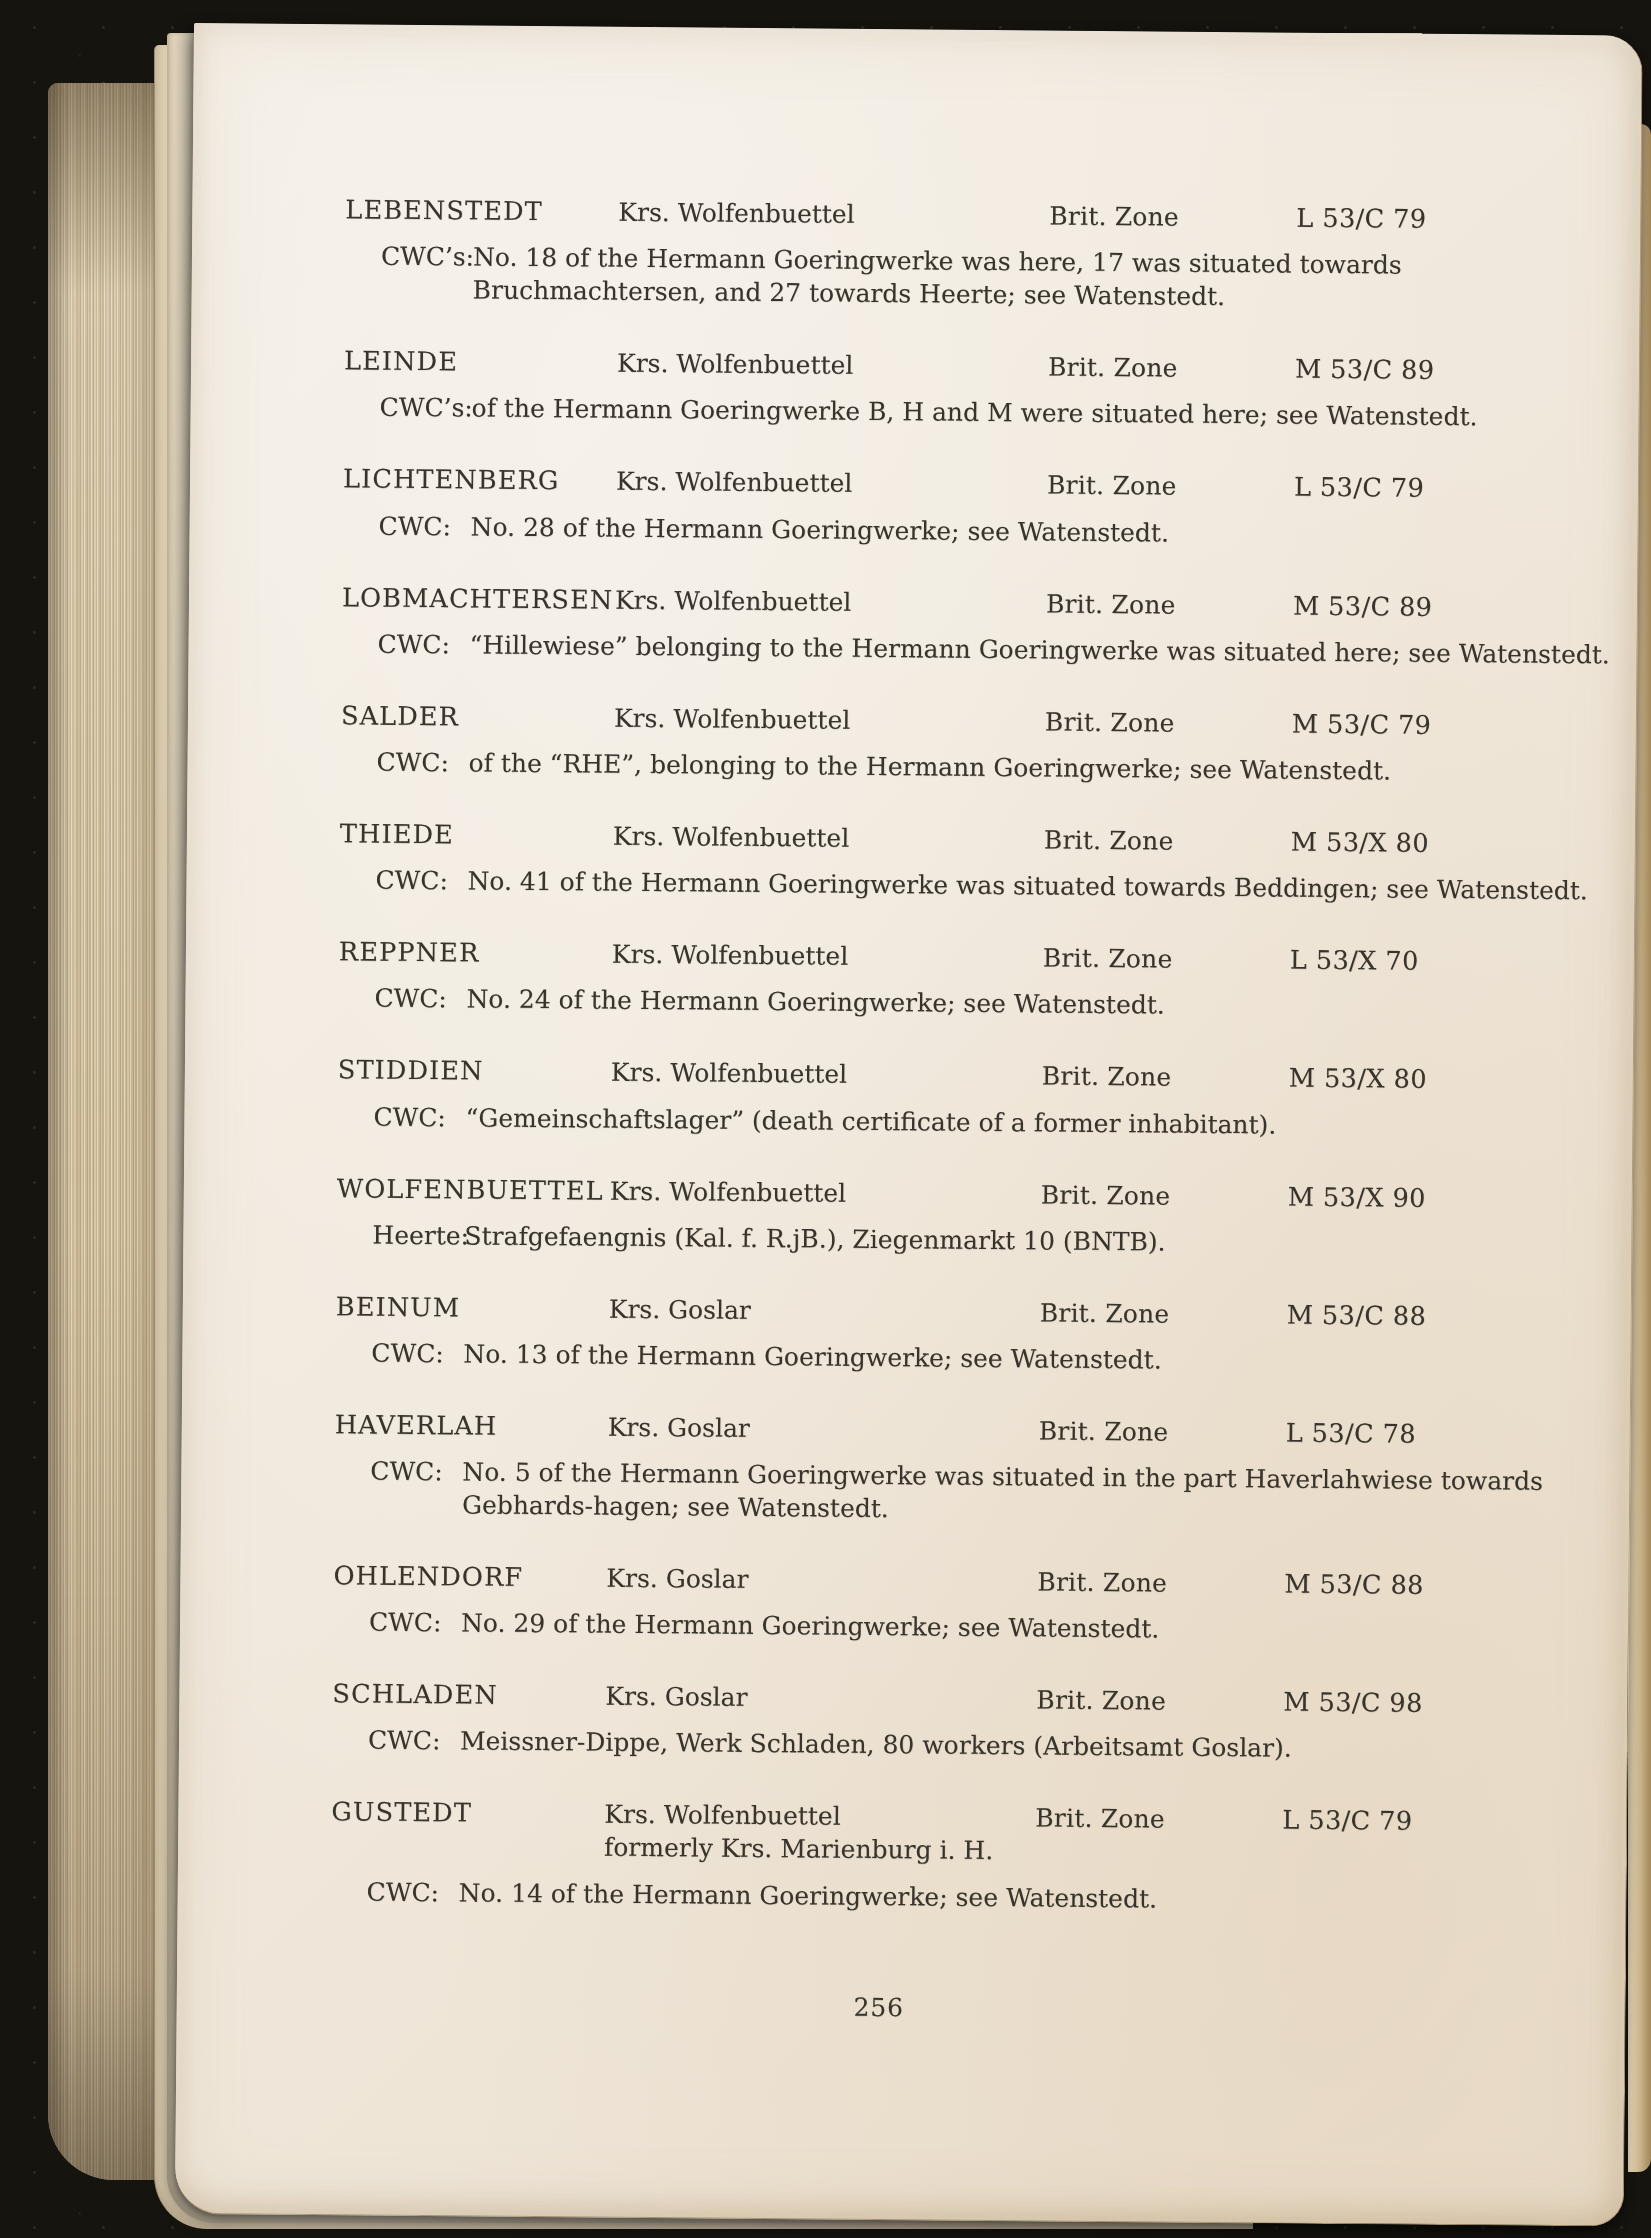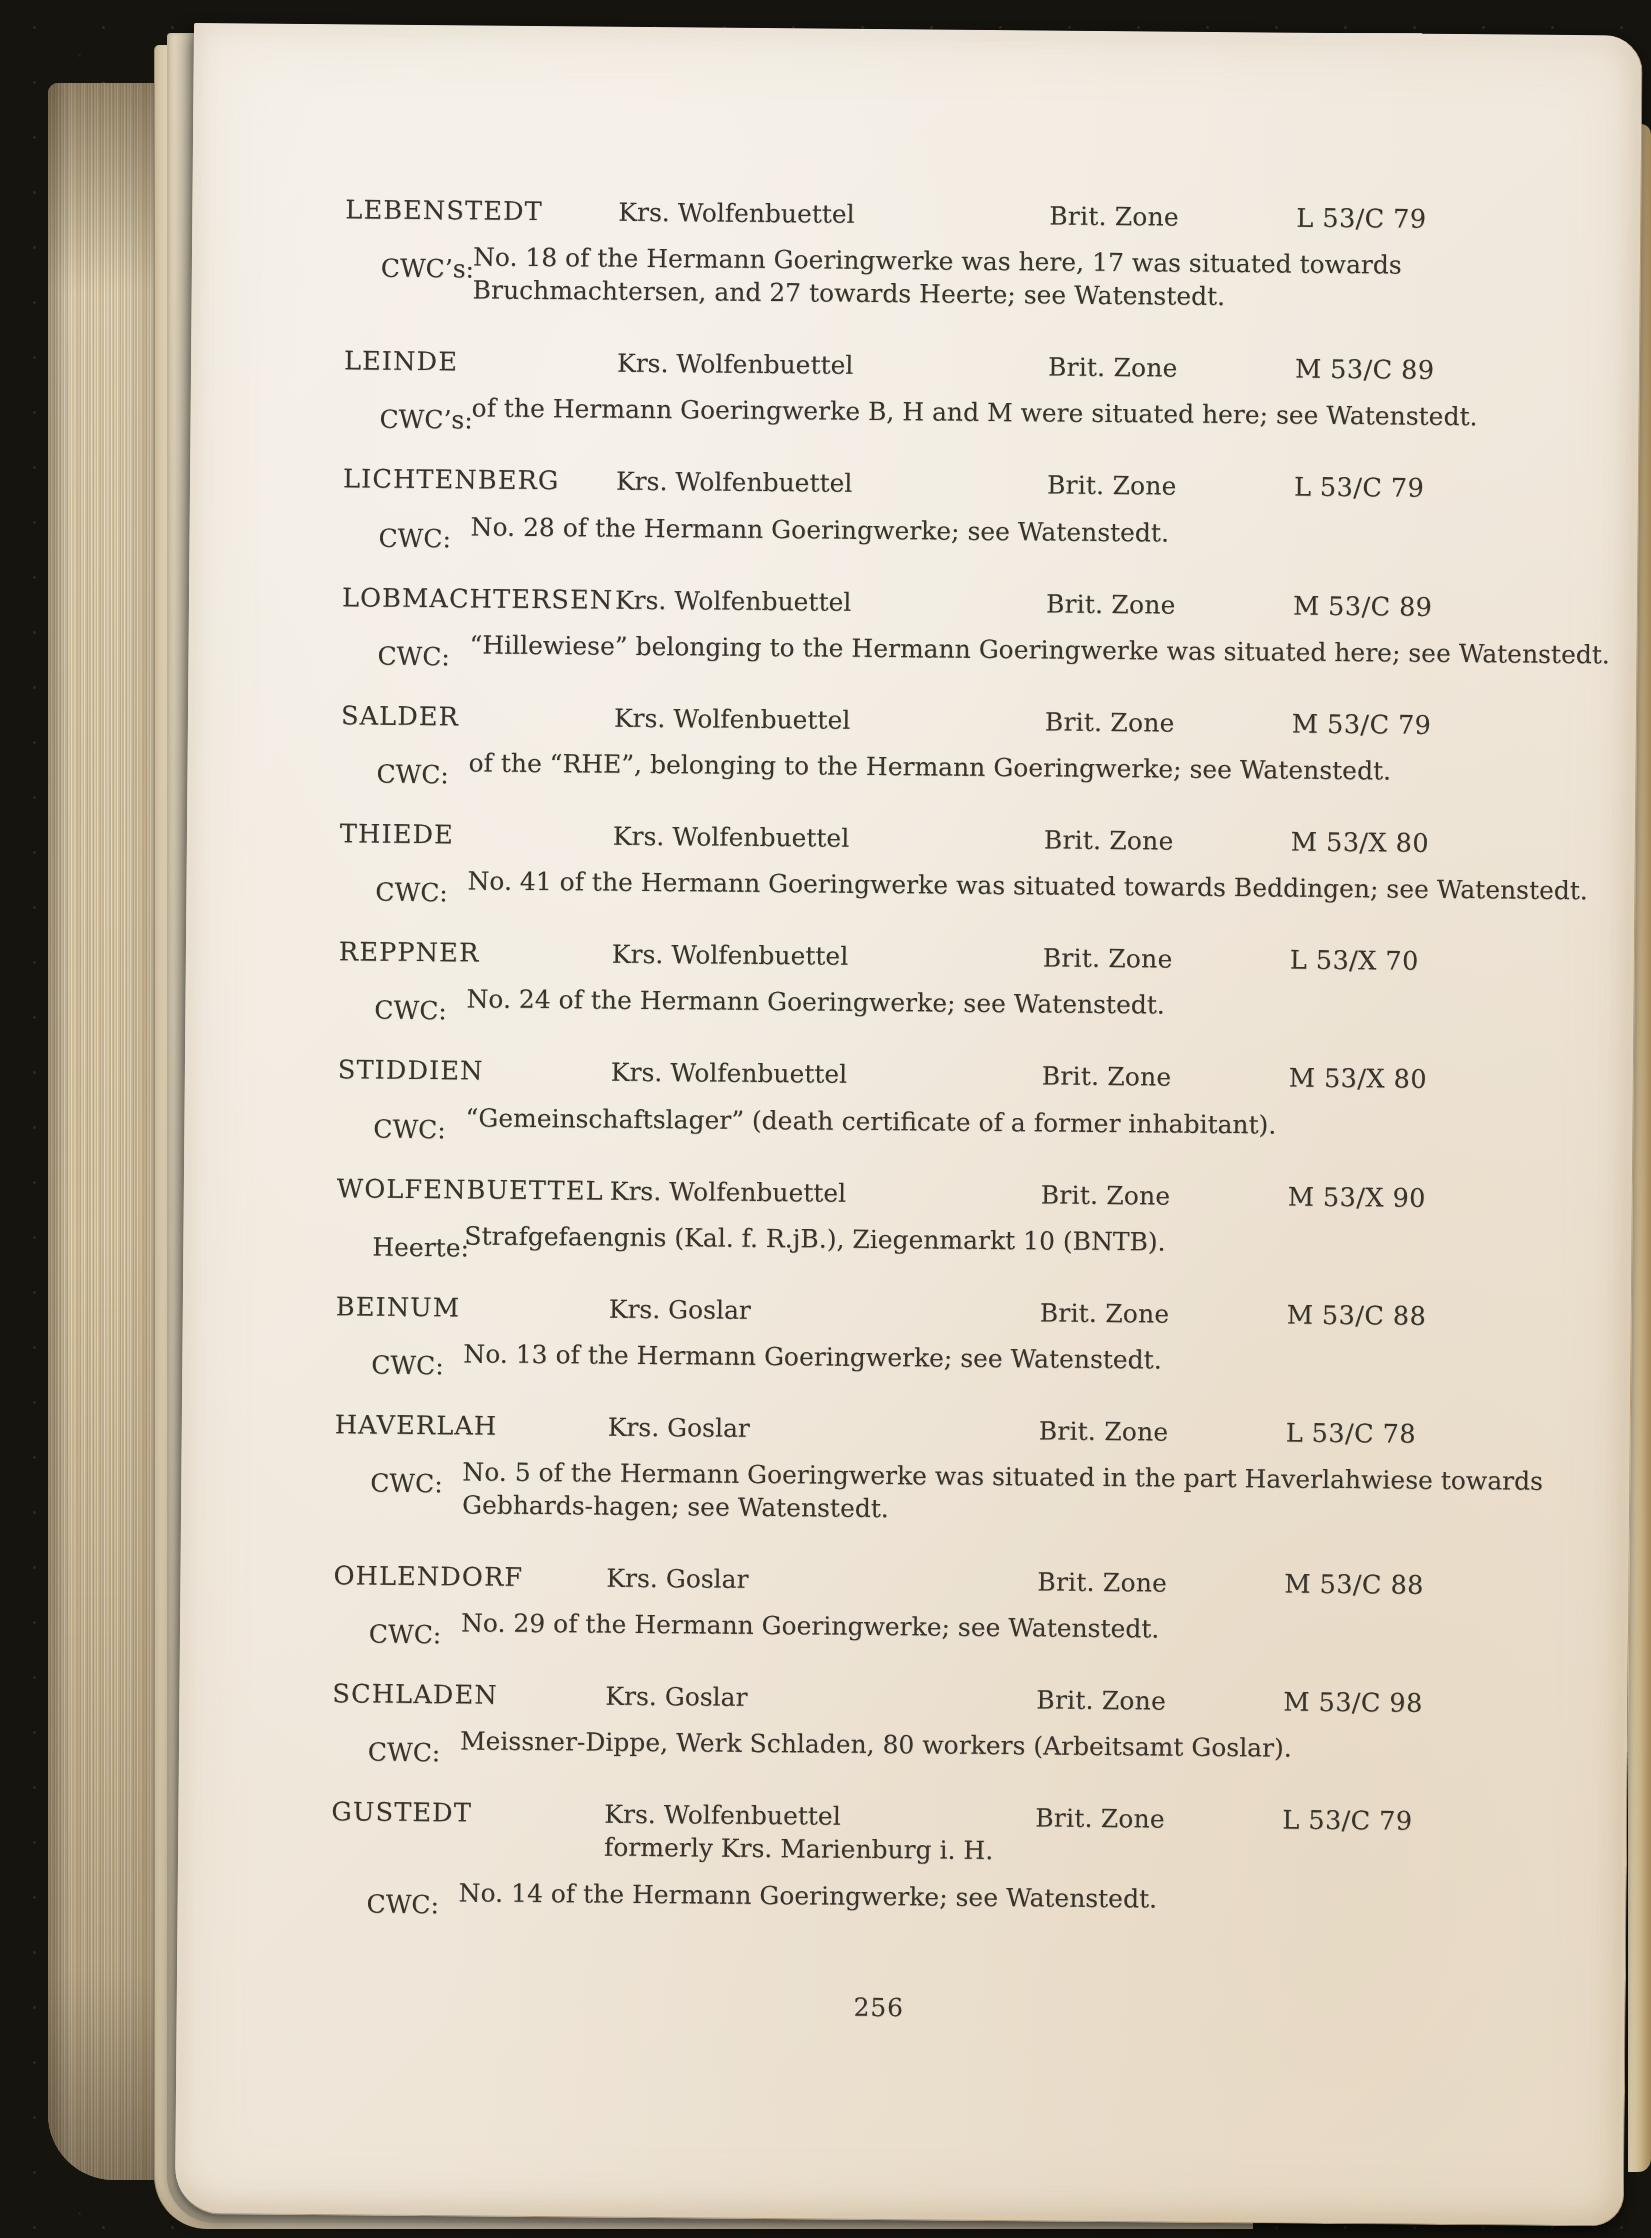--- a/index.html
+++ b/index.html
@@ -75,21 +75,21 @@
     position:absolute;left:153px;top:169px;width:1288px;
     color:#38342c;font-size:25px;line-height:33px;
     text-shadow:0.3px 0.4px 0.7px rgba(56,52,44,0.30);
   }
   .entry{margin-bottom:39px;}
   .head{display:grid;grid-template-columns:273px 431px 247px 1fr;align-items:start;}
   .town{font-size:25.6px;letter-spacing:1.1px;}
   .zone{letter-spacing:0.2px;}
   .grid-ref{font-size:25.6px;letter-spacing:0.4px;}
   .cwc{position:relative;margin-top:13.2px;padding-left:128px;min-height:33px;}
-  .cwc-label{position:absolute;left:36px;top:12px;white-space:nowrap;}
+  .cwc-label{position:absolute;left:36px;top:0;white-space:nowrap;}
   .page-number{margin-top:78px;width:1098px;text-align:center;font-size:25px;letter-spacing:0.8px;}
 </style>
 </head>
 <body>
 
 <div class="scene">
   <div class="stack"></div>
   <div class="under-sheet"></div>
   <div class="mid-sheet"></div>
   <div class="right-edge"></div>

